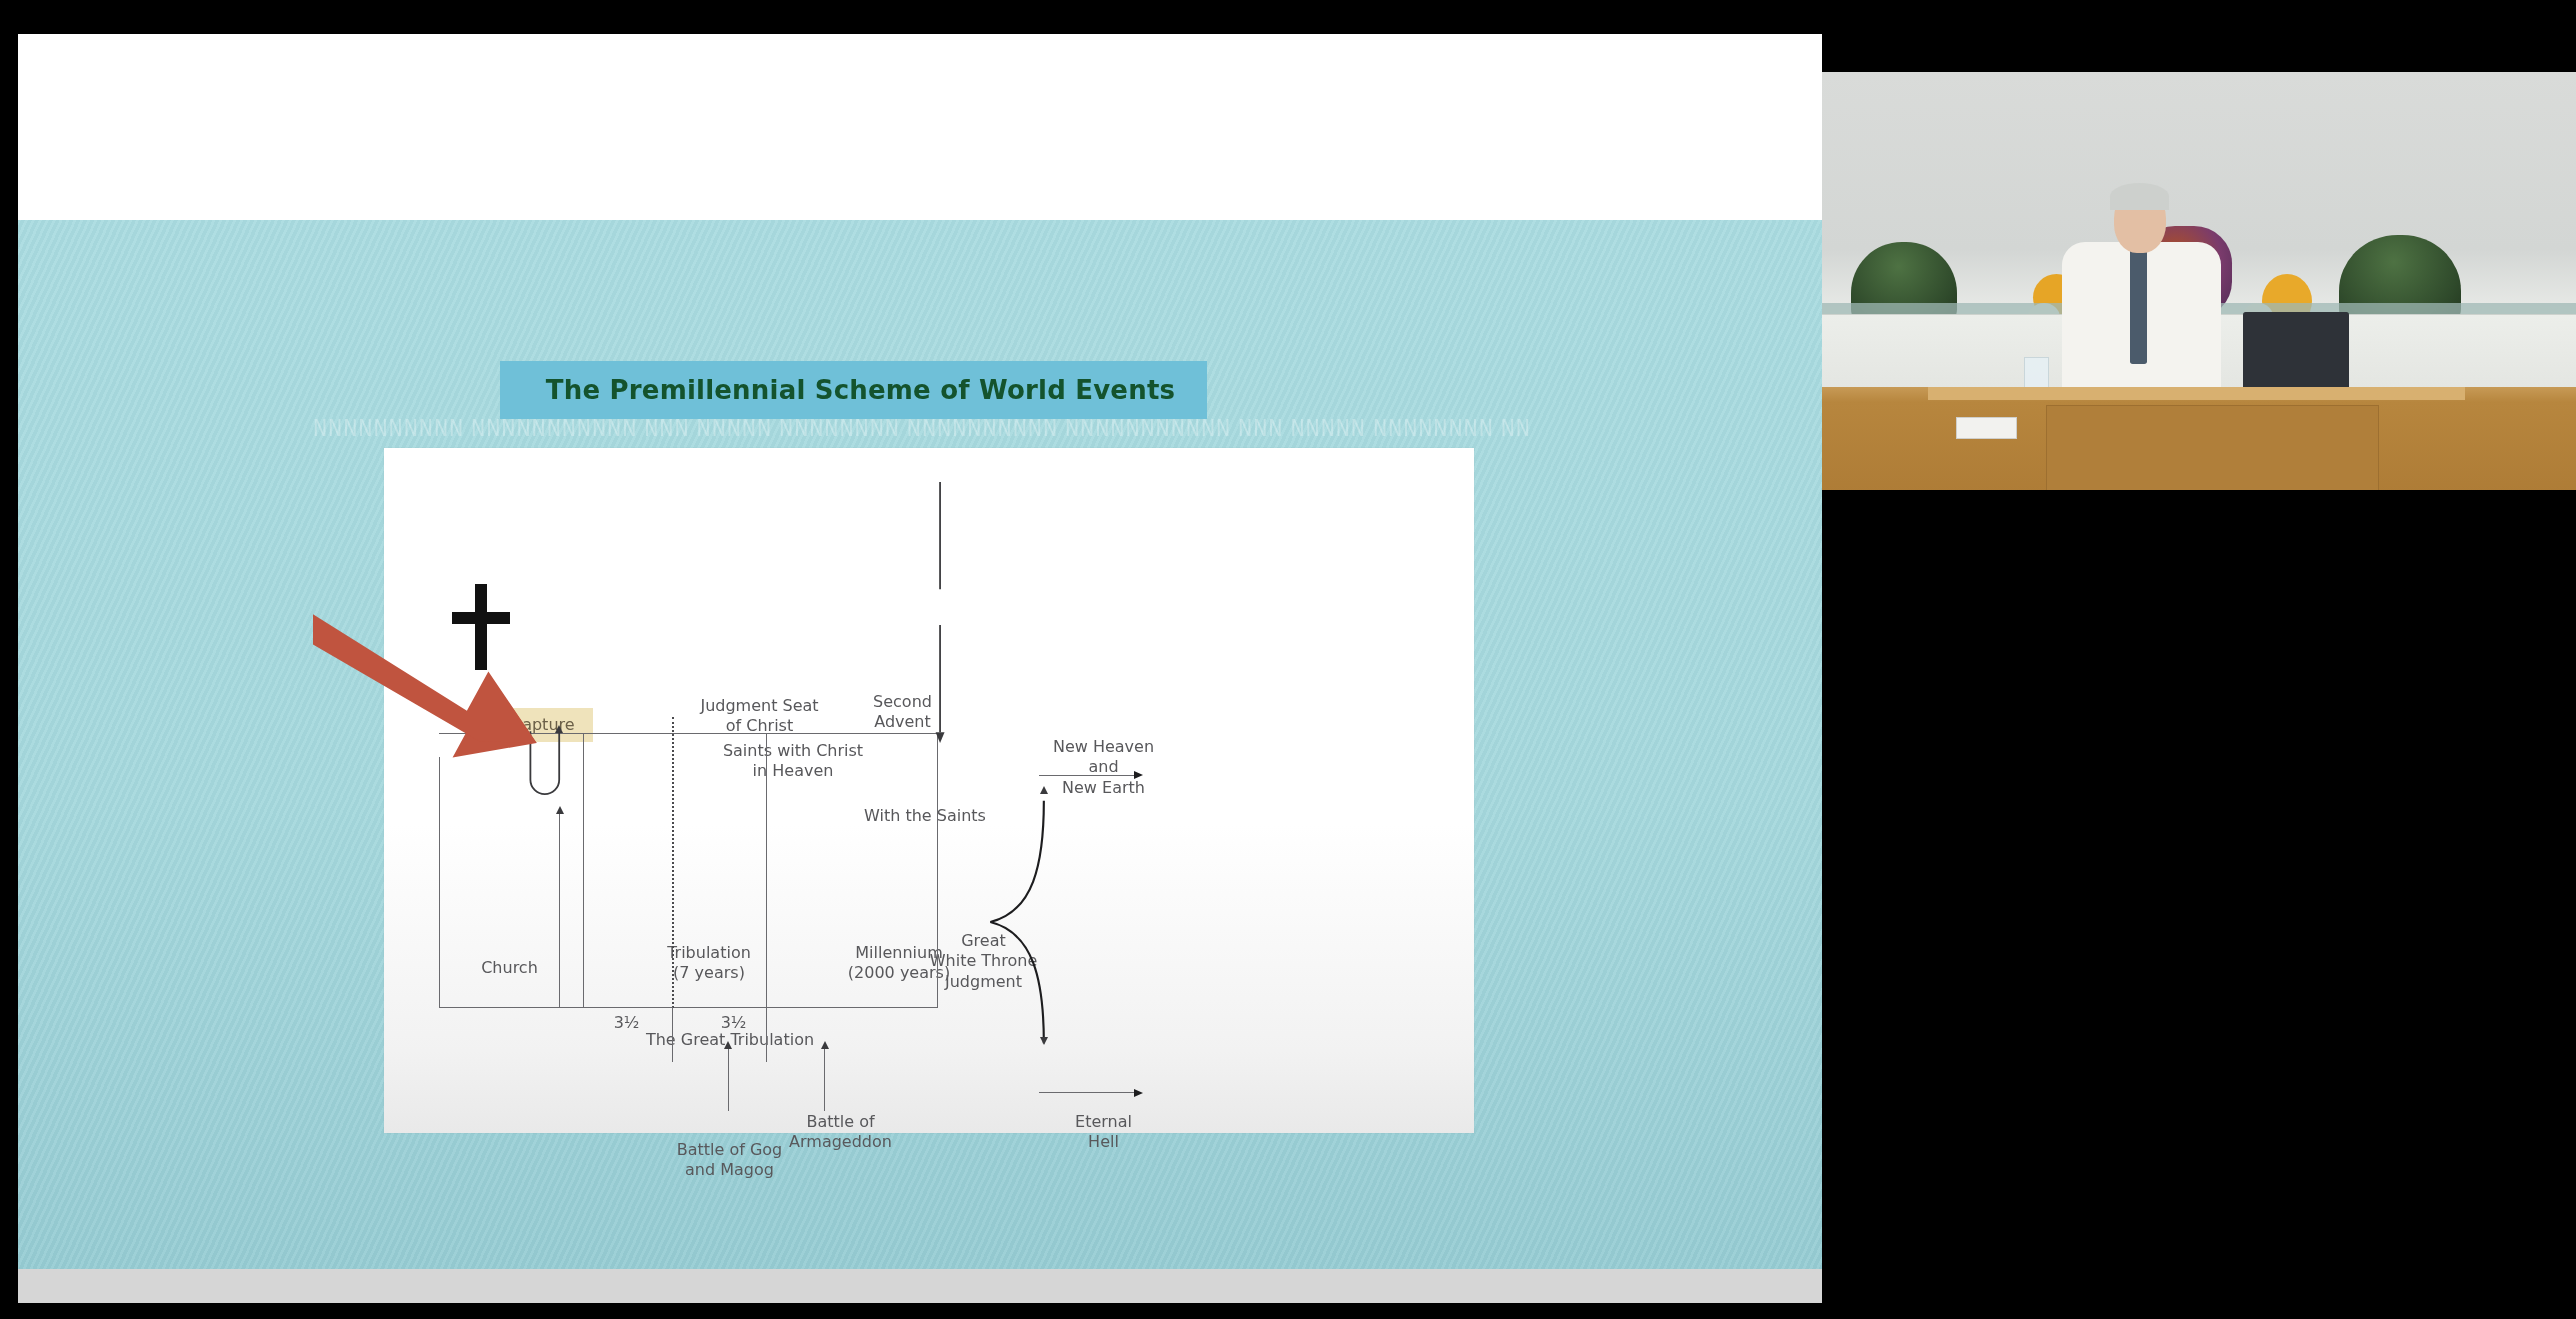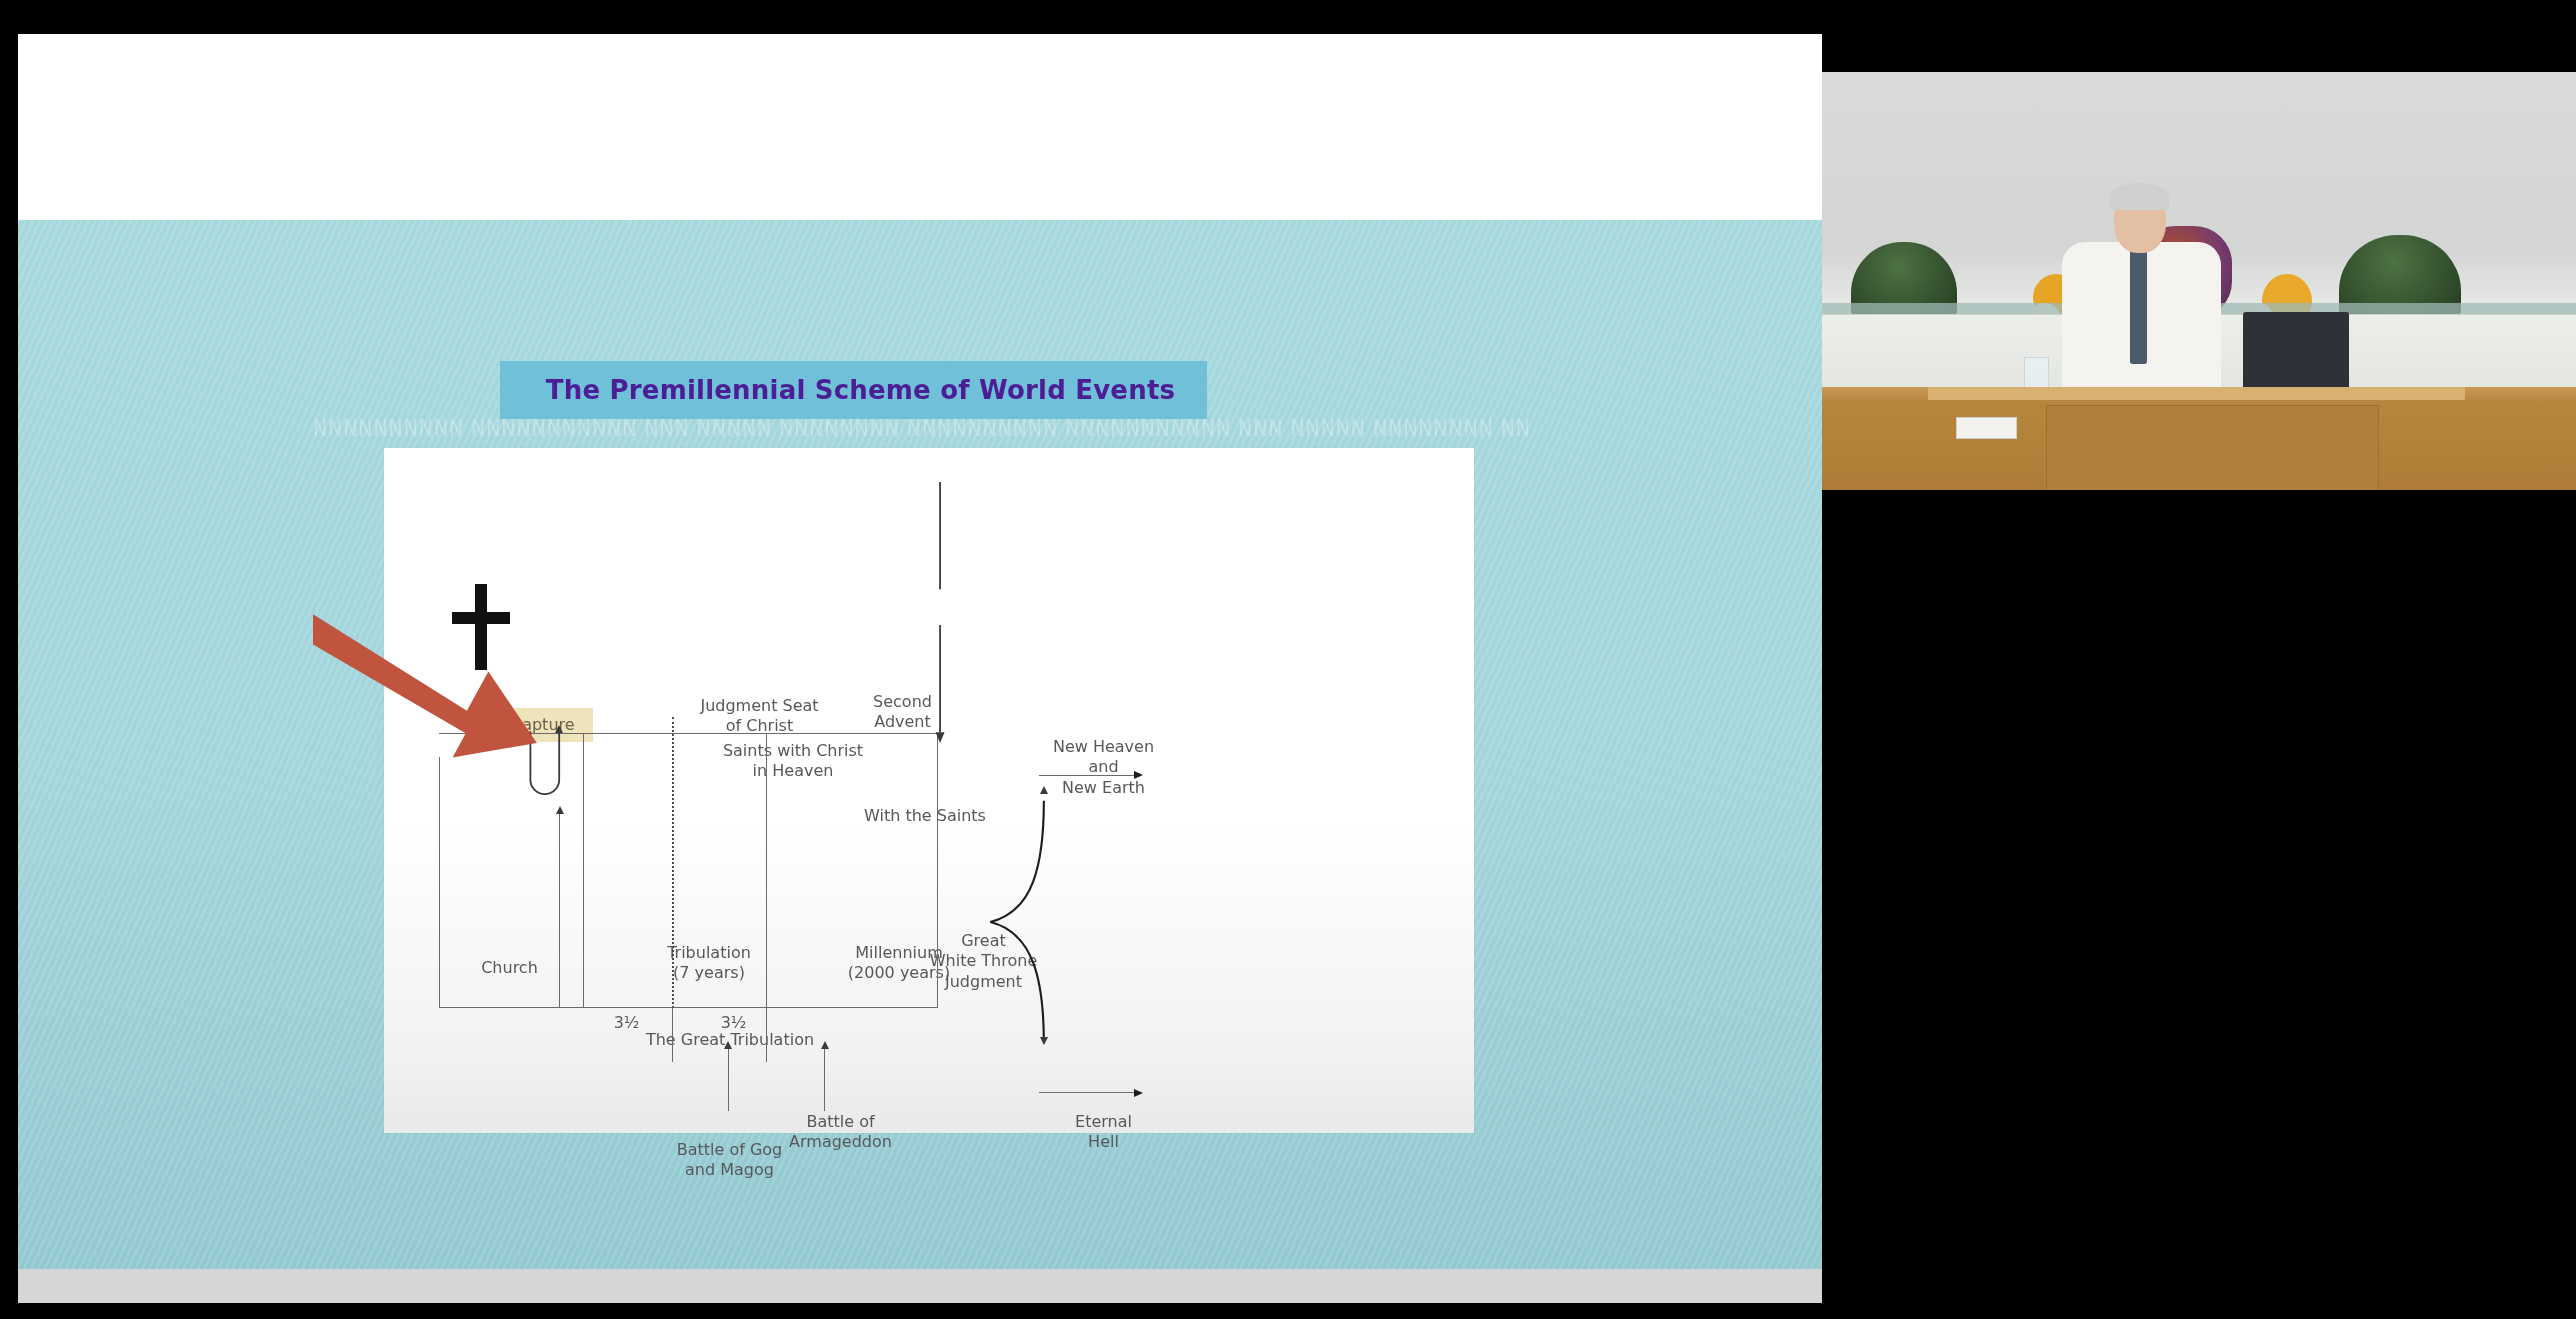--- a/index.html
+++ b/index.html
@@ -18,21 +18,21 @@
 
   
   #watermark{position:absolute;left:295px;top:383px;width:1217px;height:30px;
       opacity:.30;overflow:hidden;color:#ffffff;font-size:19px;letter-spacing:0.9px;
       font-family:"DejaVu Sans",sans-serif;white-space:nowrap;
       transform:scaleY(1.25);pointer-events:none;}
 
   
   #title-band{position:absolute;left:482px;top:327px;width:707px;height:58px;
       background:#6fc0d8;display:flex;align-items:center;justify-content:center;}
-  #title-band span{font-size:26px;font-weight:bold;color:#4c1d95;letter-spacing:0.2px;
+  #title-band span{font-size:26px;font-weight:bold;color:#14532d;letter-spacing:0.2px;
       font-family:"DejaVu Sans",sans-serif;margin-left:14px;}
 
   
   #panel{position:absolute;left:366px;top:414px;width:1090px;height:685px;
       background:linear-gradient(180deg,#ffffff 0%,#ffffff 55%,#f2f2f2 88%,#e9e9e9 100%);
       box-shadow:0 0 1.8px rgba(0,0,0,.06);}
   #panel .lbl{position:absolute;color:#58585b;font-size:16px;line-height:1.28;
       font-family:"DejaVu Sans",sans-serif;text-align:center;white-space:pre-line;}
   #panel .ln{position:absolute;background:#6a6a6e;}
   #panel .vln{width:1.4px;}

